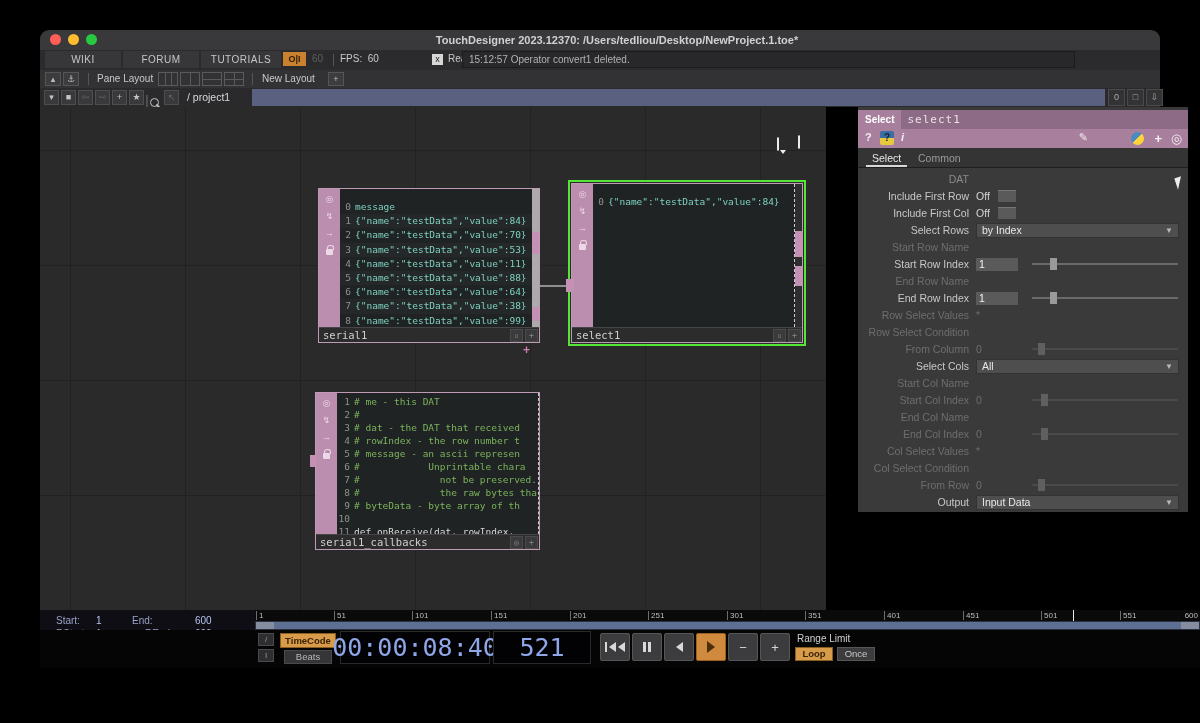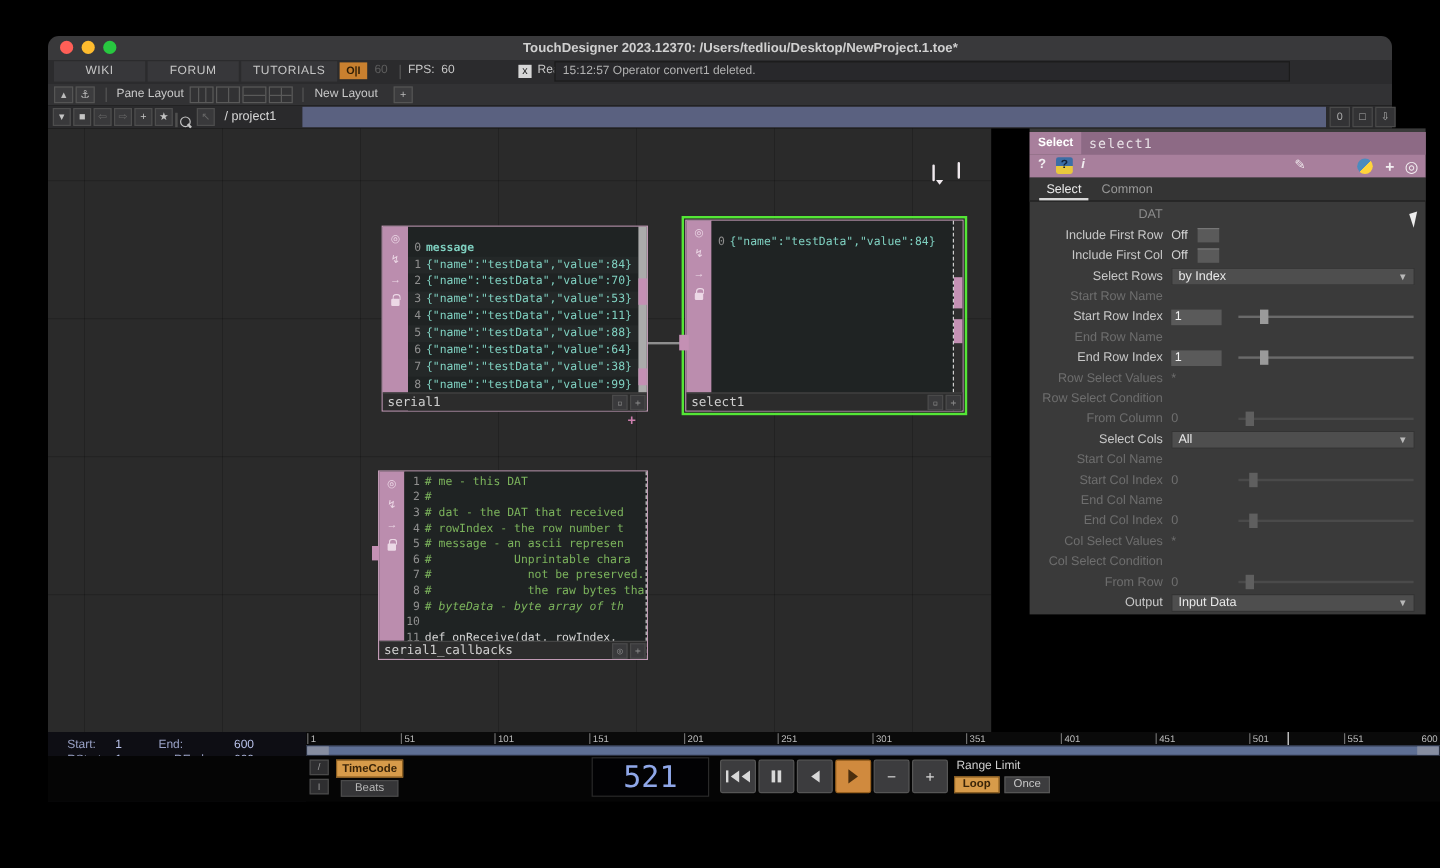--- a/index.html
+++ b/index.html
@@ -223,21 +223,21 @@
   <div class="wire" style="left:499px;top:178px;width:30px;height:2px"></div>
 
   <div class="node" style="left:278px;top:81px;width:222px;height:155px">
     <div class="flagcol">
       <span class="flag" style="top:5px">◎</span>
       <span class="flag" style="top:22px">↯</span>
       <span class="flag" style="top:39px">→</span>
       <span class="mini-lock" style="top:60px"></span>
     </div>
     <div class="node-content" style="padding-top:11px">
-      <div class="dat-row"><span class="dat-num">0</span><span class="dat-text" style="white-space: pre; font-weight: bold;">message</span></div>
+      <div class="dat-row"><span class="dat-num">0</span><span class="dat-text" style="white-space: pre;">message</span></div>
       <div class="dat-row"><span class="dat-num">1</span><span class="dat-text" style="white-space: pre;">{"name":"testData","value":84}</span></div>
       <div class="dat-row"><span class="dat-num">2</span><span class="dat-text" style="white-space: pre;">{"name":"testData","value":70}</span></div>
       <div class="dat-row"><span class="dat-num">3</span><span class="dat-text" style="white-space: pre;">{"name":"testData","value":53}</span></div>
       <div class="dat-row"><span class="dat-num">4</span><span class="dat-text" style="white-space: pre;">{"name":"testData","value":11}</span></div>
       <div class="dat-row"><span class="dat-num">5</span><span class="dat-text" style="white-space: pre;">{"name":"testData","value":88}</span></div>
       <div class="dat-row"><span class="dat-num">6</span><span class="dat-text" style="white-space: pre;">{"name":"testData","value":64}</span></div>
       <div class="dat-row"><span class="dat-num">7</span><span class="dat-text" style="white-space: pre;">{"name":"testData","value":38}</span></div>
       <div class="dat-row"><span class="dat-num">8</span><span class="dat-text" style="white-space: pre;">{"name":"testData","value":99}</span></div>
     </div>
     <div class="scrollstrip">
@@ -284,21 +284,21 @@
     </div>
     <div class="node-content" style="border-right:1px dashed #cfcfcf;padding-top:2px">
       <div class="code-row"><span class="code-num">1</span><span class="code-c" style="white-space: pre;"># me - this DAT</span></div>
       <div class="code-row"><span class="code-num">2</span><span class="code-c" style="white-space: pre;">#</span></div>
       <div class="code-row"><span class="code-num">3</span><span class="code-c" style="white-space: pre;"># dat - the DAT that received</span></div>
       <div class="code-row"><span class="code-num">4</span><span class="code-c" style="white-space: pre;"># rowIndex - the row number t</span></div>
       <div class="code-row"><span class="code-num">5</span><span class="code-c" style="white-space: pre;"># message - an ascii represen</span></div>
       <div class="code-row"><span class="code-num">6</span><span class="code-c" style="white-space: pre;">#            Unprintable chara</span></div>
       <div class="code-row"><span class="code-num">7</span><span class="code-c" style="white-space: pre;">#              not be preserved.</span></div>
       <div class="code-row"><span class="code-num">8</span><span class="code-c" style="white-space: pre;">#              the raw bytes tha</span></div>
-      <div class="code-row"><span class="code-num">9</span><span class="code-c" style="white-space: pre; font-style: italic;"># byteData - byte array of th</span></div>
+      <div class="code-row"><span class="code-num">9</span><span class="code-c" style="white-space: pre;"># byteData - byte array of th</span></div>
       <div class="code-row"><span class="code-num">10</span><span class="code-c" style="white-space: pre;"></span></div>
       <div class="code-row"><span class="code-num">11</span><span class="code-w" style="white-space: pre;">def onReceive(dat, rowIndex,</span></div>
     </div>
     <div class="namebar" style="width:223px">
       <span>serial1_callbacks</span>
       <span class="nb-btn" style="right:16px">◎</span>
       <span class="nb-btn" style="right:1px">+</span>
     </div>
   </div>
   <span class="conn" style="left:270px;top:348px;width:6px;height:12px"></span>
@@ -471,20 +471,21 @@
 <div class="abs" id="scrollbar">
   <span class="sb-cap" style="left:0"></span>
   <span class="sb-cap" style="right:0"></span>
 </div>
 
 <div class="abs" id="transport">
   <span class="tiny-btn" style="left:218px;top:3px">/</span>
   <span class="tiny-btn" style="left:218px;top:19px">I</span>
   <span id="btn-timecode">TimeCode</span>
   <span id="btn-beats">Beats</span>
+  <span class="lcd" style="left:300px;width:150px">00:00:08:40</span>
   <span class="lcd" style="left:453px;width:98px">521</span>
   <span class="t-btn" style="left:560px">
       <span class="vbar"></span>
       <span class="tri-l"></span>
       <span class="tri-l"></span>
     </span>
   <span class="t-btn" style="left:592px">
       <span class="pbar"></span>
       <span class="pbar"></span>
     </span>

